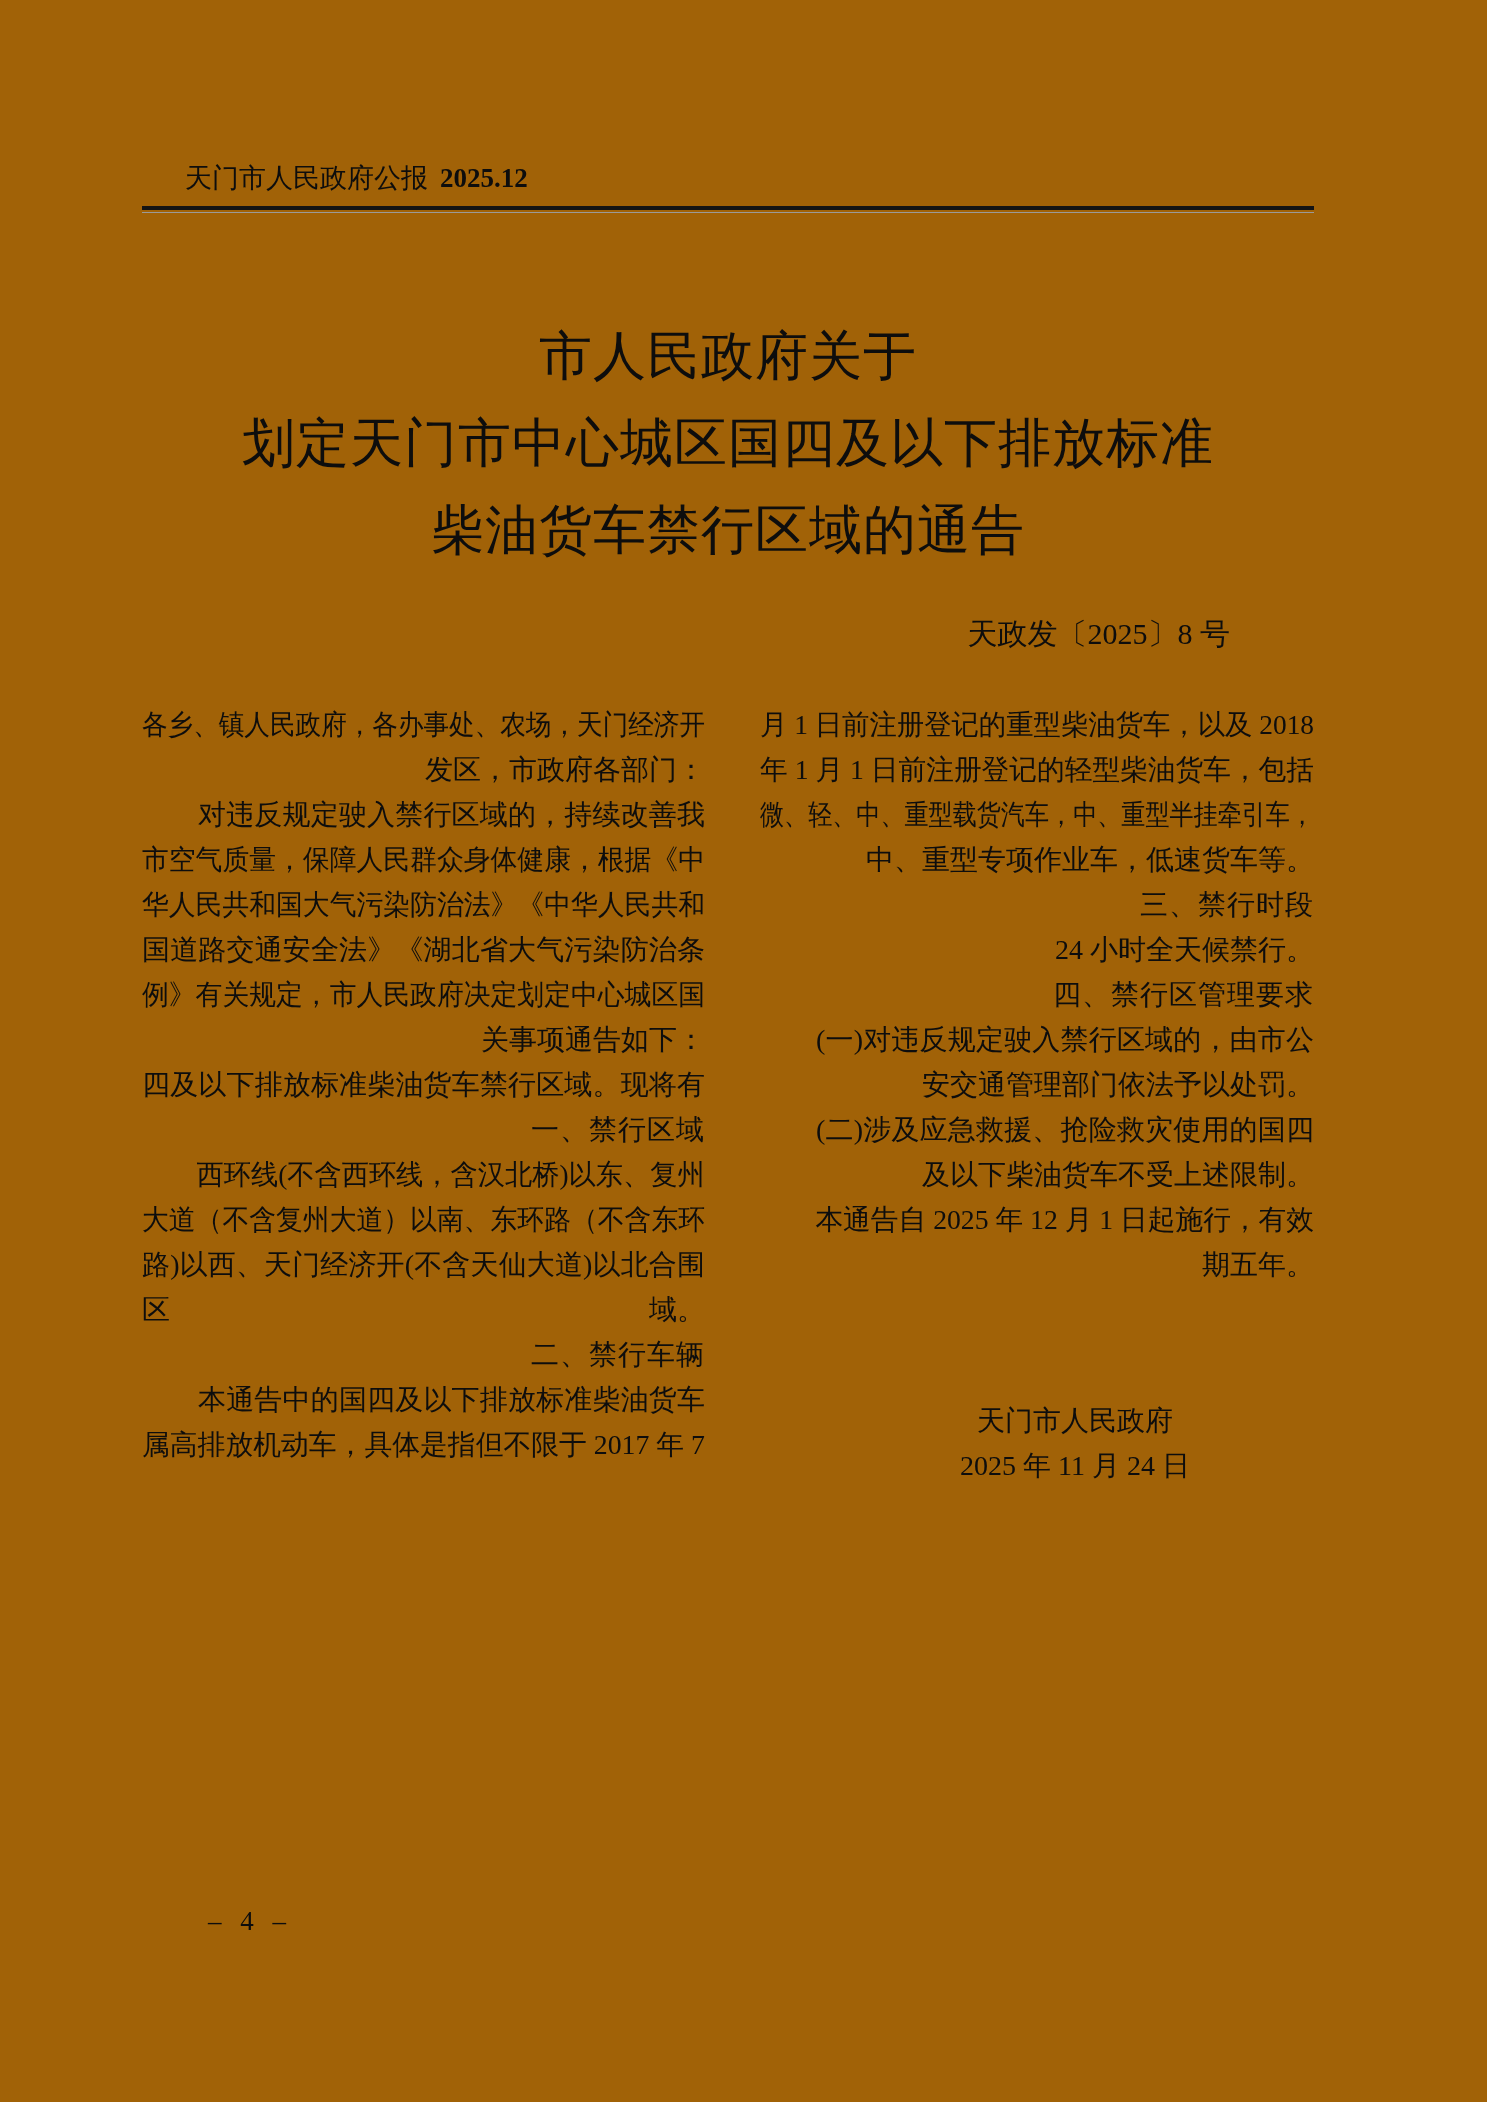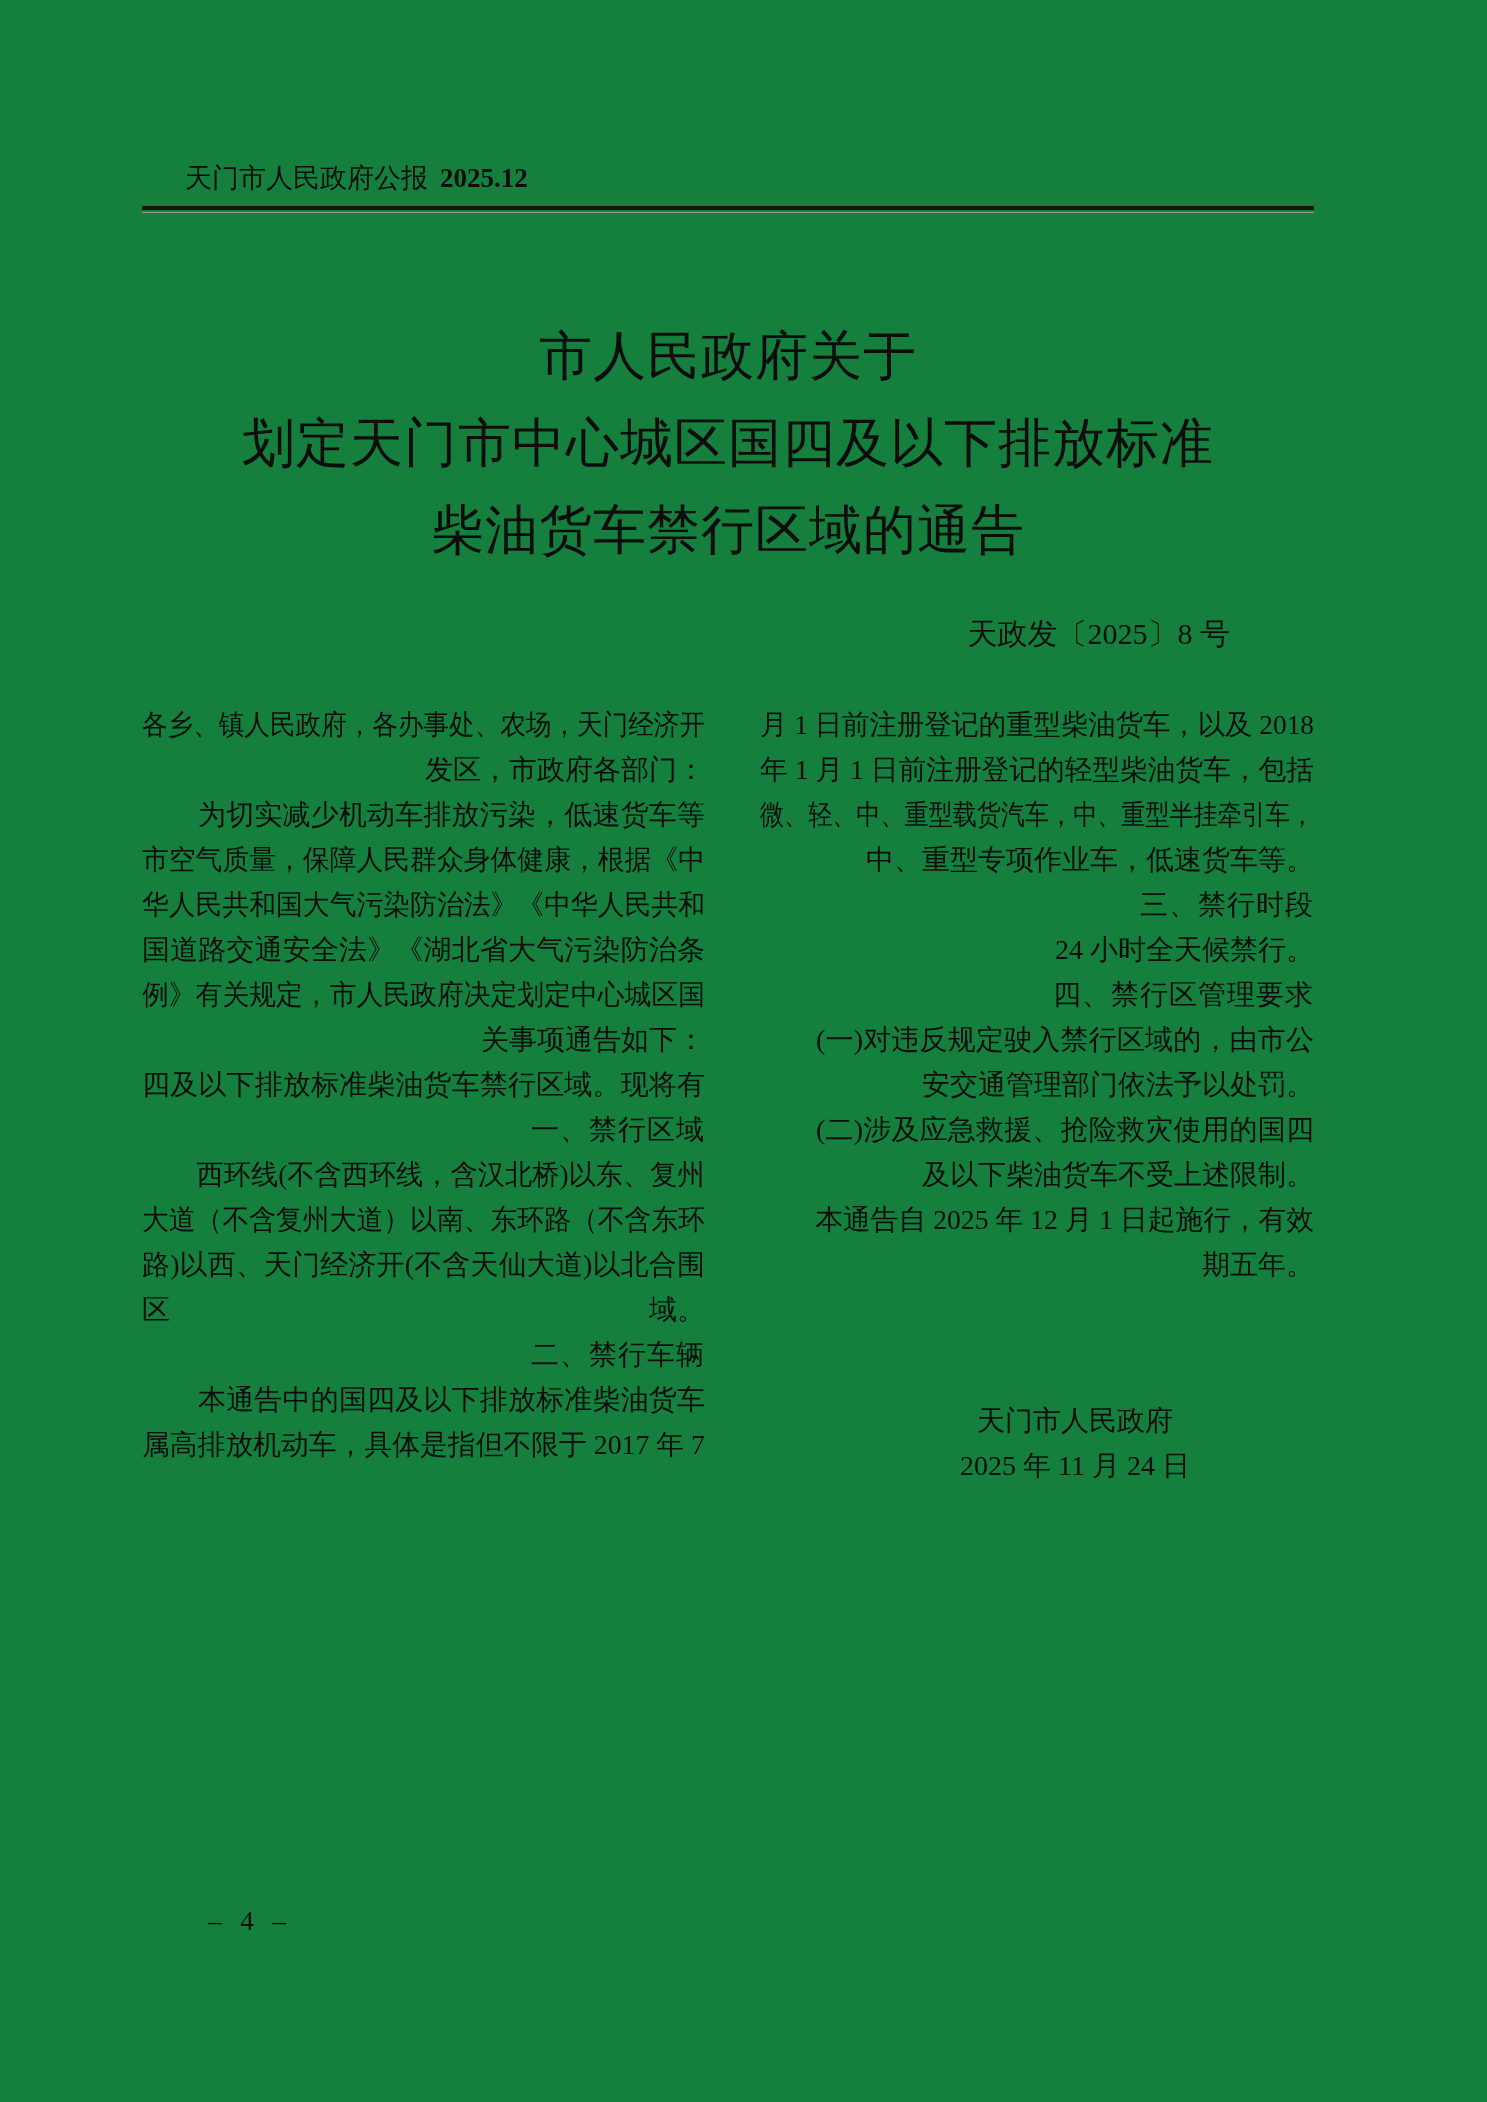--- a/index.html
+++ b/index.html
@@ -4,21 +4,21 @@
 <style>
   html,body{margin:0;padding:0;}
   body{
     width:1487px;height:2102px;
     background:#ffffff;
     font-family:"Liberation Serif","DejaVu Serif",serif;
     color:#0d0d0d;
     position:relative;
     overflow:hidden;
   }
-  .page{position:absolute;left:0;top:0;width:1487px;height:2102px;background:#15803d;}
+  .page{position:absolute;left:0;top:0;width:1487px;height:2102px;background:#a16207;}
 
   
   .header{
     position:absolute;left:185px;top:162px;
     font-size:27px;line-height:32px;white-space:nowrap;
   }
   .header .issue{font-weight:bold;margin-left:12px;}
   .rule{
     position:absolute;left:142px;top:206px;width:1172px;height:2px;
     border-top:4px solid #141414;border-bottom:1px solid #9a9a9a;
@@ -88,21 +88,21 @@
     <div>划定天门市中心城区国四及以下排放标准</div>
     <div>柴油货车禁行区域的通告</div>
   </div>
 
   <div class="docnum">天政发〔2025〕8 号</div>
 
   <div class="body">
     <div class="col col-left">
         <div class="line fill" style="white-space: nowrap; text-align-last: auto; text-align: left; transform-origin: left center; transform: scaleX(0.913961);">各乡、镇人民政府，各办事处、农场，天门经济开</div>
         <div class="line plain">发区，市政府各部门：</div>
-        <div class="line indent fill">为切实减少机动车排放污染，低速货车等</div>
+        <div class="line indent fill">对违反规定驶入禁行区域的，持续改善我</div>
         <div class="line fill" style="white-space: nowrap; text-align-last: auto; text-align: left; transform-origin: left center; transform: scaleX(0.957483);">市空气质量，保障人民群众身体健康，根据《中</div>
         <div class="line fill" style="white-space: nowrap; text-align-last: auto; text-align: left; transform-origin: left center; transform: scaleX(0.957483);">华人民共和国大气污染防治法》《中华人民共和</div>
         <div class="line fill">国道路交通安全法》《湖北省大气污染防治条</div>
         <div class="line fill" style="white-space: nowrap; text-align-last: auto; text-align: left; transform-origin: left center; transform: scaleX(0.957483);">例》有关规定，市人民政府决定划定中心城区国</div>
         <div class="line plain">关事项通告如下：</div>
         <div class="line fill">四及以下排放标准柴油货车禁行区域。现将有</div>
         <div class="line indent heading">一、禁行区域</div>
         <div class="line indent fill" style="white-space: nowrap; text-align-last: auto; text-align: left; transform-origin: left center; transform: scaleX(0.972366);">西环线(不含西环线，含汉北桥)以东、复州</div>
         <div class="line fill" style="white-space: nowrap; text-align-last: auto; text-align: left; transform-origin: left center; transform: scaleX(0.957483);">大道（不含复州大道）以南、东环路（不含东环</div>
         <div class="line fill">路)以西、天门经济开(不含天仙大道)以北合围区</div>

